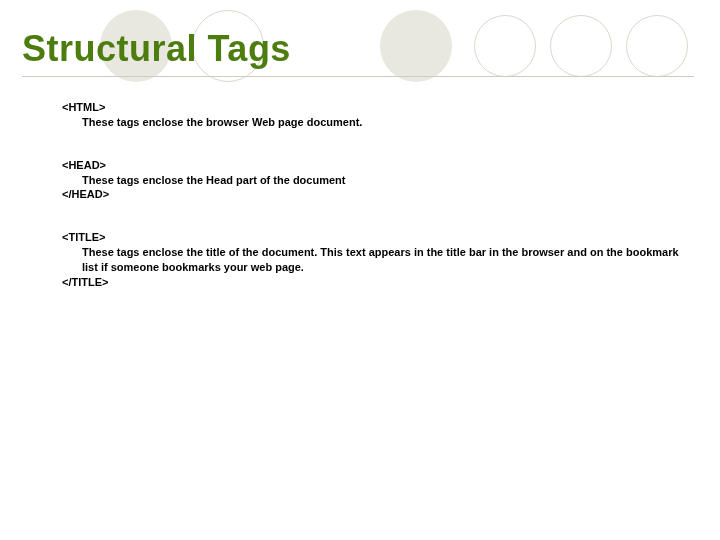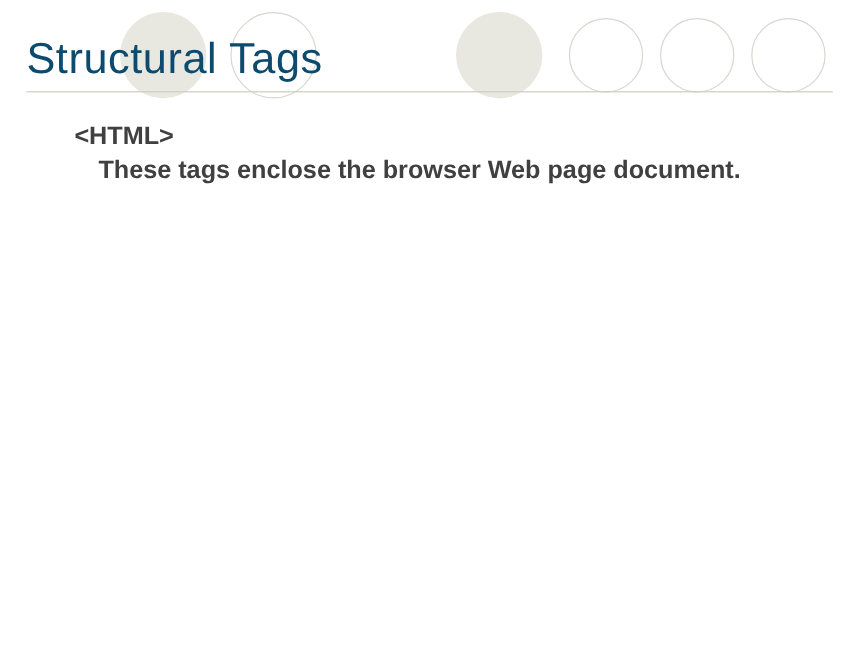--- a/index.html
+++ b/index.html
@@ -66,40 +66,40 @@
       height: 62px;
       border: 1px solid #d8d8d0;
       left: 626px;
       top: 5px;
     }
     .title {
       position: absolute;
       top: 28px;
       left: 22px;
       font-size: 36px;
-      font-weight: 400;
-      color: #0c4a6e;
+      font-weight: 700;
+      color: #4d7c0f;
       letter-spacing: 0.5px;
     }
     .title-underline {
       position: absolute;
       top: 76px;
       left: 22px;
       width: 672px;
       height: 1px;
       background: #ccccc0;
     }
     .content {
       position: absolute;
       top: 100px;
       left: 62px;
       width: 620px;
-      font-size: 21px;
+      font-size: 11px;
       font-weight: bold;
-      color: #404040;
+      color: #000000;
       line-height: 1.35;
     }
     .block {
       margin-bottom: 28px;
     }
     .block-last {
       margin-bottom: 0;
     }
     .indent {
       padding-left: 20px;
@@ -118,13 +118,23 @@
 </div>
 
 <h1 class="title">Structural Tags</h1>
 <div class="title-underline"></div>
 
 <div class="content">
   <div class="block">
     <div>&lt;HTML&gt;</div>
     <div class="indent">These tags enclose the browser Web page document.</div>
   </div>
+  <div class="block">
+    <div>&lt;HEAD&gt;</div>
+    <div class="indent">These tags enclose the Head part of the document</div>
+    <div>&lt;/HEAD&gt;</div>
+  </div>
+  <div class="block block-last">
+    <div>&lt;TITLE&gt;</div>
+    <div class="indent">These tags enclose the title of the document.  This text appears in the title bar in the browser and on the bookmark list if someone bookmarks your web page.</div>
+    <div>&lt;/TITLE&gt;</div>
+  </div>
 </div>
 
 </body></html>

